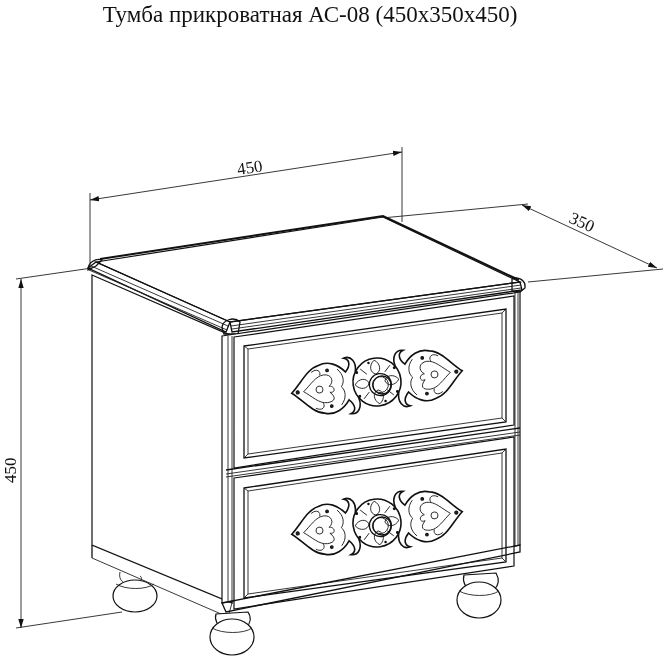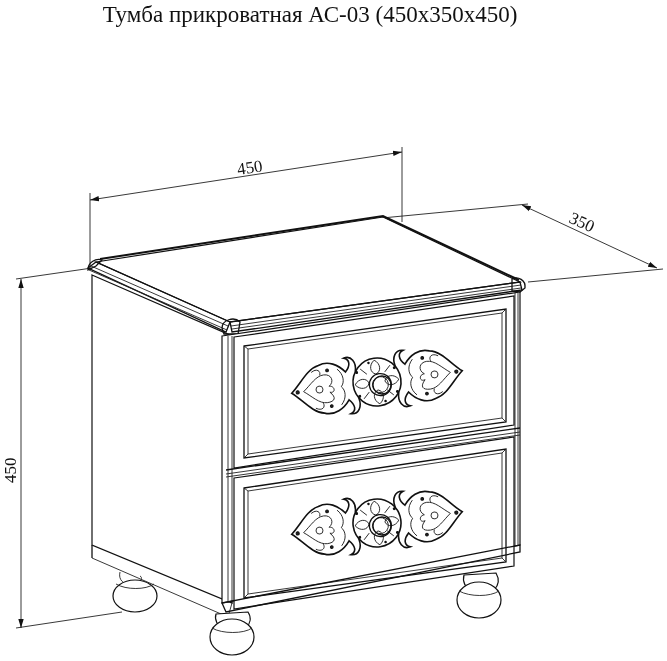--- a/index.html
+++ b/index.html
@@ -17,21 +17,21 @@
   .thin { stroke: #222; stroke-width: 0.9; fill: none; }
   .med { stroke: #111; stroke-width: 1.3; fill: none; }
   .thick { stroke: #111; stroke-width: 2; fill: none; }
   .face { fill: #ffffff; stroke: #111; stroke-width: 1.2; }
   .orn { fill: #ffffff; stroke: #111; stroke-width: 1.6; }
   .orn-dark { fill: #222; stroke: #111; stroke-width: 1; }
 </style>
 </head>
 <body>
 
-<div class="title">Тумба прикроватная АС-03 (450х350х450)</div>
+<div class="title">Тумба прикроватная АС-08 (450х350х450)</div>
 
 <svg class="drawing" width="667" height="661" viewBox="0 0 667 661">
   <defs>
     <marker id="arr" viewBox="0 0 10 10" refX="10" refY="5" markerWidth="9" markerHeight="9" orient="auto-start-reverse" markerUnits="userSpaceOnUse">
       <path d="M0,2 L10,5 L0,8 z" fill="#111"></path>
     </marker>
     <g id="filigree-side">
 
       <path class="orn" d="M-58,0 C-48,-8 -40,-22 -28,-24 C-18,-28 -8,-22 -2,-14 C4,-20 4,-26 -2,-28 C6,-30 10,-22 8,-14 C10,-6 10,6 8,14 C10,22 6,30 -2,28 C4,26 4,20 -2,14 C-8,22 -18,28 -28,24 C-40,22 -48,8 -58,0 Z"></path>
       <path class="thin" d="M-46,0 C-38,-6 -32,-14 -24,-14 C-16,-14 -14,-6 -20,-2 C-14,-2 -14,6 -20,4 C-14,10 -16,14 -24,14 C-32,14 -38,6 -46,0 Z"></path>

